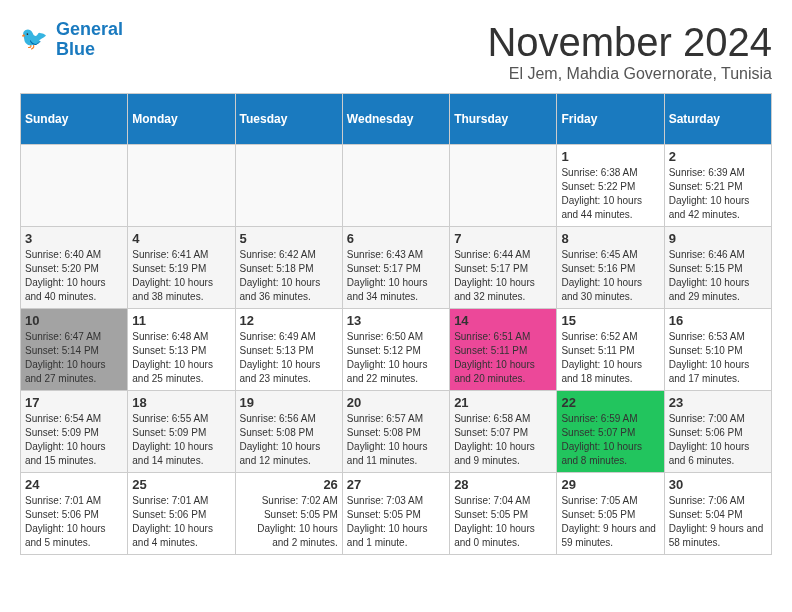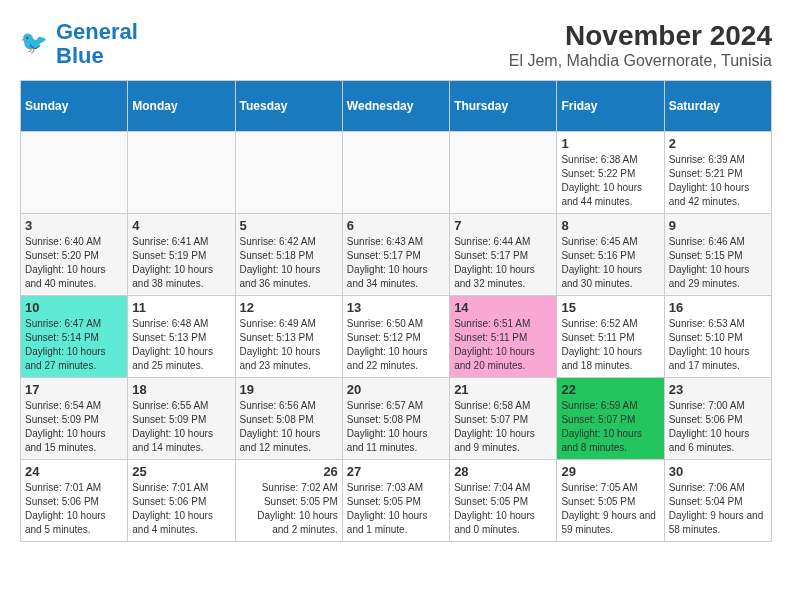--- a/index.html
+++ b/index.html
@@ -15,38 +15,38 @@
       justify-content: space-between;
       align-items: flex-start;
       margin-bottom: 10px;
     }
     .logo {
       display: flex;
       align-items: center;
       gap: 4px;
     }
     .logo-text {
-      font-size: 22px;
+      font-size: 18px;
       font-weight: bold;
       color: #333;
       line-height: 1.1;
     }
     .logo-text span {
       color: #1a7abf;
     }
     .logo-bird {
       width: 32px;
       height: 32px;
     }
     .title-area {
       text-align: right;
     }
     .month-title {
-      font-size: 28px;
-      font-weight: bold;
+      font-size: 40px;
+      font-weight: normal;
       color: #333;
     }
     .subtitle {
       font-size: 16px;
       color: #555;
     }
     table {
       width: 100%;
       border-collapse: collapse;
       font-size: 11px;
@@ -161,37 +161,37 @@
         <td style="background: rgb(245, 245, 245);">
           <span class="day-number">8</span>
           <div class="day-info">Sunrise: 6:45 AM<br>Sunset: 5:16 PM<br>Daylight: 10 hours and 30 minutes.</div>
         </td>
         <td style="background: rgb(245, 245, 245);">
           <span class="day-number">9</span>
           <div class="day-info">Sunrise: 6:46 AM<br>Sunset: 5:15 PM<br>Daylight: 10 hours and 29 minutes.</div>
         </td>
       </tr>
       <tr>
-        <td style="background: #5eead4;">
+        <td style="background: #a3a3a3;">
           <span class="day-number">10</span>
           <div class="day-info">Sunrise: 6:47 AM<br>Sunset: 5:14 PM<br>Daylight: 10 hours and 27 minutes.</div>
         </td>
         <td style="background: rgb(255, 255, 255); margin-left: 39px;">
           <span class="day-number">11</span>
           <div class="day-info">Sunrise: 6:48 AM<br>Sunset: 5:13 PM<br>Daylight: 10 hours and 25 minutes.</div>
         </td>
         <td style="background: rgb(255, 255, 255);">
           <span class="day-number">12</span>
           <div class="day-info">Sunrise: 6:49 AM<br>Sunset: 5:13 PM<br>Daylight: 10 hours and 23 minutes.</div>
         </td>
         <td style="background: rgb(255, 255, 255);">
           <span class="day-number">13</span>
           <div class="day-info">Sunrise: 6:50 AM<br>Sunset: 5:12 PM<br>Daylight: 10 hours and 22 minutes.</div>
         </td>
-        <td style="background: #f9a8d4;">
+        <td style="background: #ec4899;">
           <span class="day-number">14</span>
           <div class="day-info">Sunrise: 6:51 AM<br>Sunset: 5:11 PM<br>Daylight: 10 hours and 20 minutes.</div>
         </td>
         <td style="background: rgb(255, 255, 255);">
           <span class="day-number">15</span>
           <div class="day-info">Sunrise: 6:52 AM<br>Sunset: 5:11 PM<br>Daylight: 10 hours and 18 minutes.</div>
         </td>
         <td style="background: rgb(255, 255, 255);">
           <span class="day-number">16</span>
           <div class="day-info">Sunrise: 6:53 AM<br>Sunset: 5:10 PM<br>Daylight: 10 hours and 17 minutes.</div>

